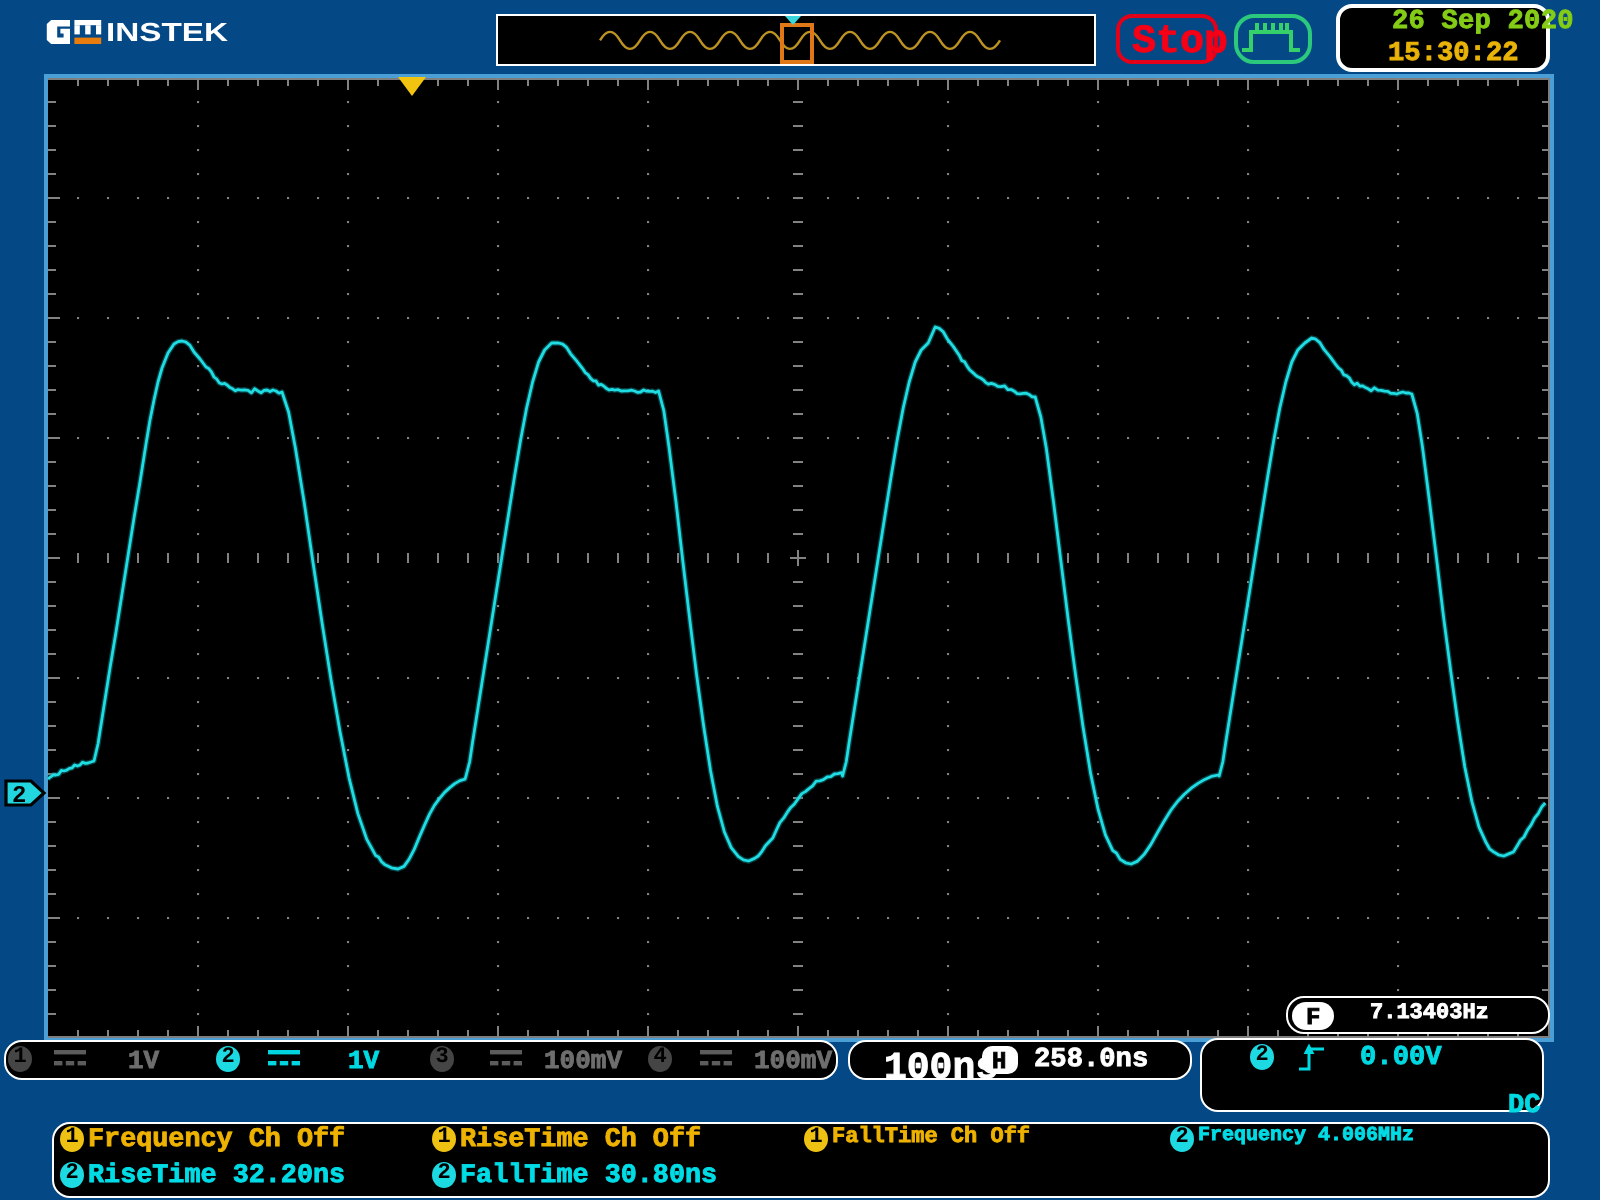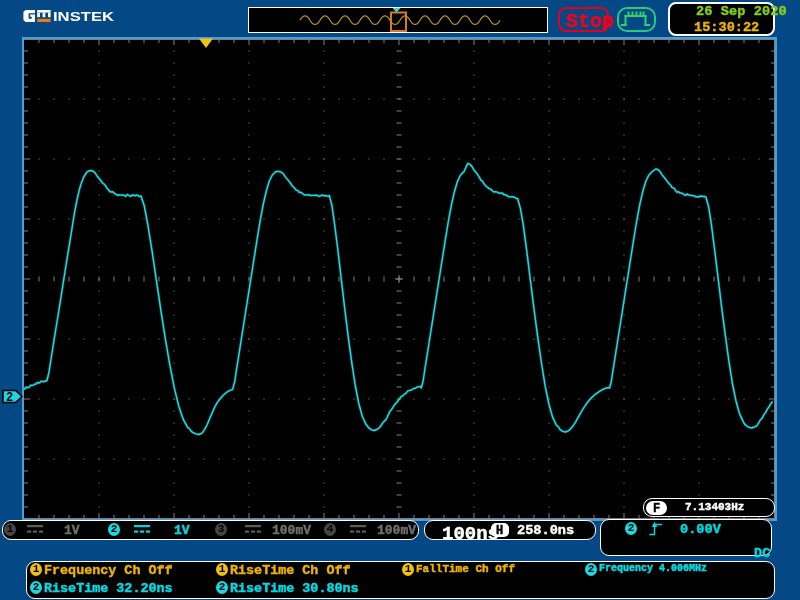--- a/index.html
+++ b/index.html
@@ -990,13 +990,13 @@
 <div class="t" style="left:44px;top:563px;font-size:13.4px;color:#eeb200">Frequency Ch Off</div>
 <span class="cnum" style="left:216px;top:563px;background:#efc112">1</span>
 <div class="t" style="left:230px;top:563px;font-size:13.4px;color:#eeb200">RiseTime Ch Off</div>
 <span class="cnum" style="left:402px;top:563px;background:#efc112">1</span>
 <div class="t" style="left:416px;top:563px;font-size:11px;color:#eeb200">FallTime Ch Off</div>
 <span class="cnum" style="left:585px;top:563px;background:#1cd9e2">2</span>
 <div class="t" style="left:599px;top:563px;font-size:10px;color:#00dce6">Frequency 4.006MHz</div>
 <span class="cnum" style="left:30px;top:581px;background:#1cd9e2">2</span>
 <div class="t" style="left:44px;top:581px;font-size:13.4px;color:#00dce6">RiseTime 32.20ns</div>
 <span class="cnum" style="left:216px;top:581px;background:#1cd9e2">2</span>
-<div class="t" style="left:230px;top:581px;font-size:13.4px;color:#00dce6">RiseTime 30.80ns</div>
+<div class="t" style="left:230px;top:581px;font-size:13.4px;color:#00dce6">FallTime 30.80ns</div>
 
 </body></html>

